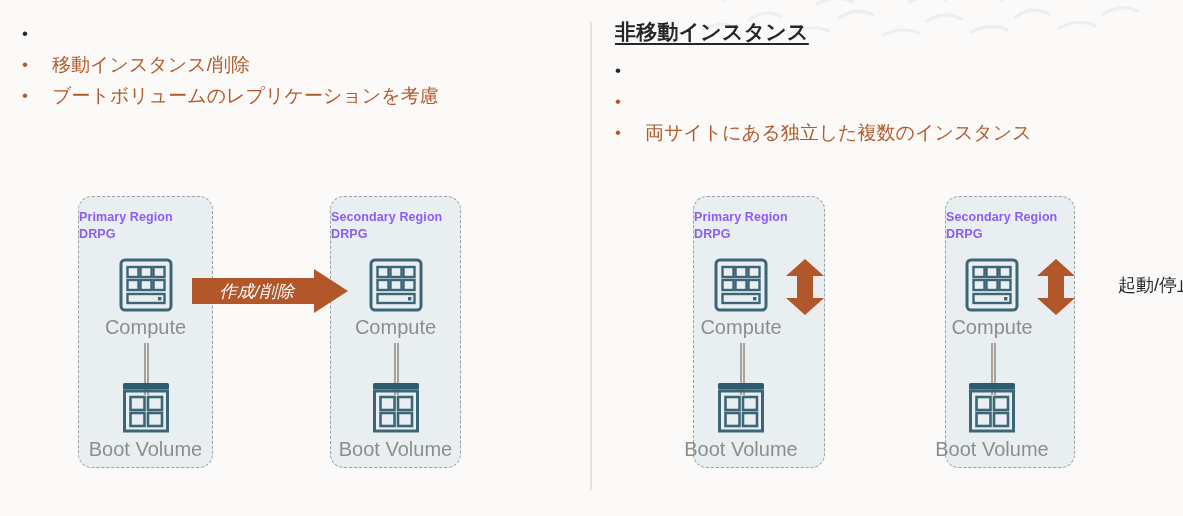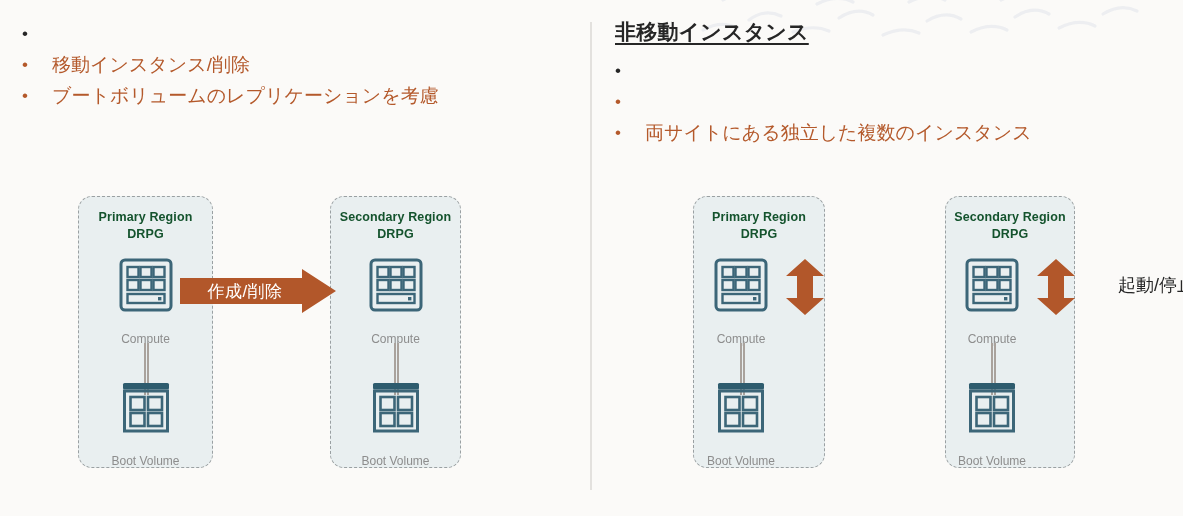--- a/index.html
+++ b/index.html
@@ -81,39 +81,39 @@
     position: absolute;
     background: #e9eff0;
     border: 1.6px dashed #9aa0a2;
     border-radius: 14px;
     box-sizing: border-box;
   }
   .region-title {
     position: absolute;
     left: 0; right: 0;
     top: 12px;
-    text-align: center;
+    text-align: left;
     font-size: 12.5px;
     font-weight: bold;
-    color: #14532d;
+    color: #8b5cf6;
     line-height: 17px;
     letter-spacing: .1px;
   }
 
   
   .node {
     position: absolute;
     width: 100%;
     left: 0;
     text-align: center;
   }
   .node-caption {
-    font-size: 12px;
+    font-size: 20px;
     color: #8d8d8d;
-    margin-top: 16px;
+    margin-top: 4px;
     line-height: 20px;
     white-space: nowrap;
   }
   .icon-svg { display: block; margin: 0 auto; }
 
   
   .connector {
     position: absolute;
     width: 5px;
     height: 52px;
@@ -300,21 +300,21 @@
         <rect x="6.5" y="12" width="43" height="40" fill="none" stroke="#3c6678" stroke-width="3"></rect>
         <rect x="12.5" y="18" width="14" height="13" fill="none" stroke="#3c6678" stroke-width="2.6"></rect>
         <rect x="30" y="18" width="14" height="13" fill="none" stroke="#3c6678" stroke-width="2.6"></rect>
         <rect x="12.5" y="34" width="14" height="13" fill="none" stroke="#3c6678" stroke-width="2.6"></rect>
         <rect x="30" y="34" width="14" height="13" fill="none" stroke="#3c6678" stroke-width="2.6"></rect>
       </svg>
       <div class="node-caption">Boot Volume</div>
     </div>
   </div>
 
-  <div class="h-arrow orange" style="left:180px; top:269px; width:156px; height:44px;">
+  <div class="h-arrow orange" style="left:192px; top:269px; width:156px; height:44px;font-style:italic;">
     <svg width="156" height="44" viewBox="0 0 156 44">
       <polygon points="0,9 122,9 122,0 156,22 122,44 122,35 0,35" fill="#b2572a"></polygon>
     </svg>
     <div class="arrow-label">作成/削除</div>
   </div>
 
 
   <div class="region-box" style="left:693px; top:196px; width:132px; height:272px;">
     <div class="region-title">
       <div>Primary Region</div>

